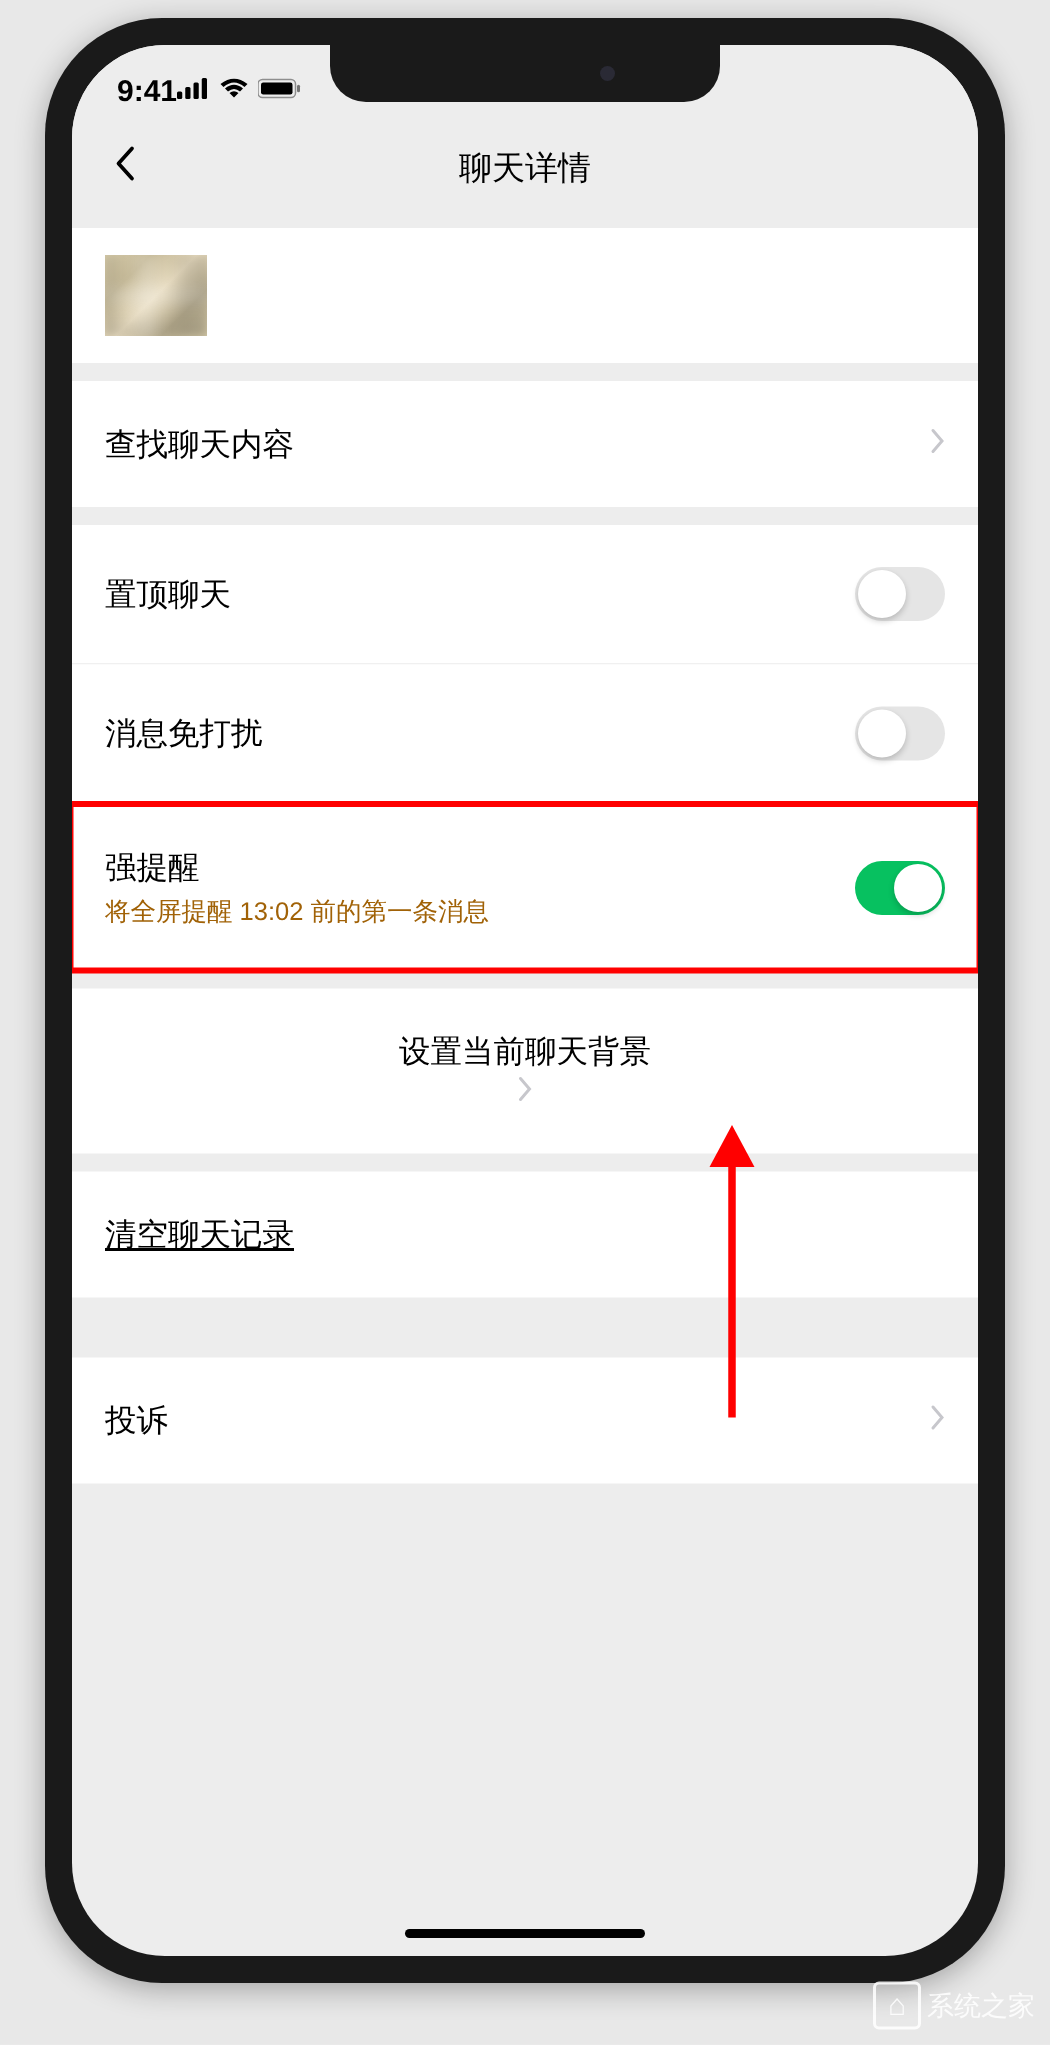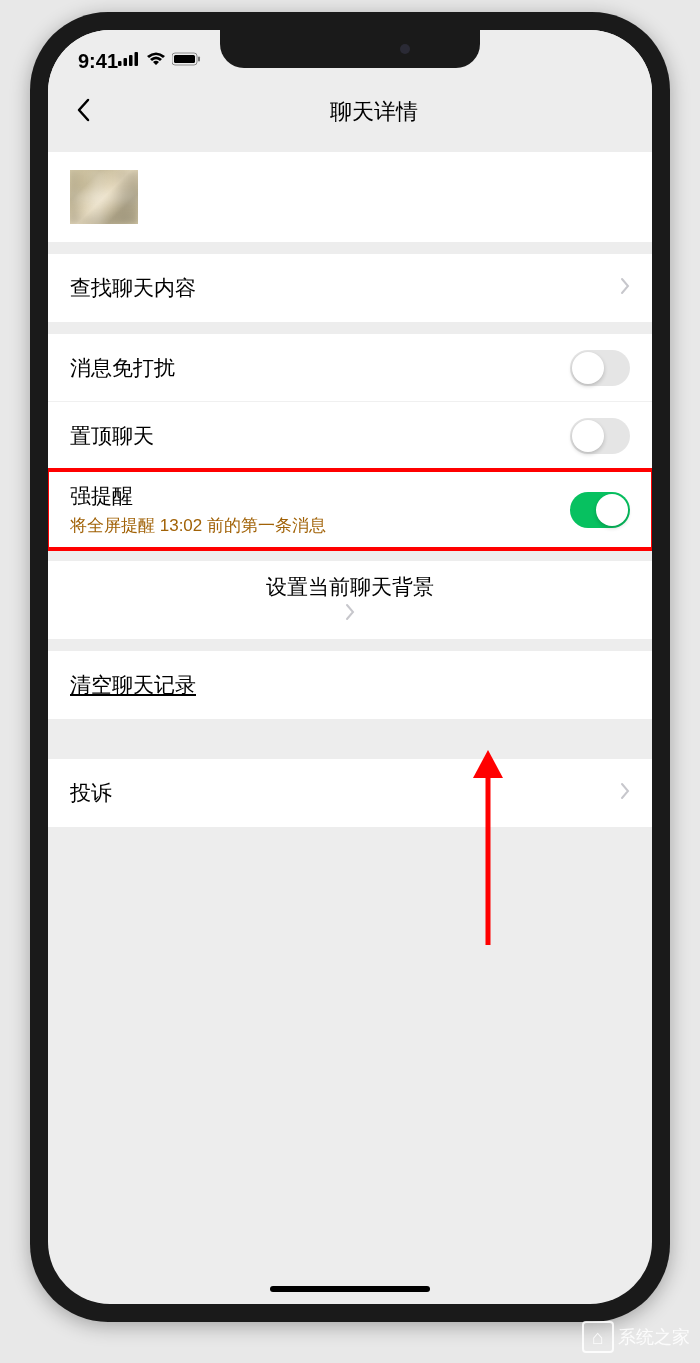--- a/index.html
+++ b/index.html
@@ -93,21 +93,20 @@
       cursor: pointer;
       padding: 0 8px;
     }
     .nav-title {
       position: absolute;
       left: 50%;
       transform: translateX(-50%);
       font-size: 22px;
       font-weight: 500;
       color: #000;
-      margin-left: 24px;
     }
     .content {
       background: #ededed;
     }
     .section {
       margin-top: 12px;
       background: #fff;
     }
     .section:first-child {
       margin-top: 10px;
@@ -126,21 +125,21 @@
     .avatar::before {
       content: "";
       position: absolute;
       inset: 0;
       background:
         linear-gradient(90deg, rgba(0,0,0,0.1) 0%, transparent 20%, rgba(255,255,255,0.2) 40%, transparent 60%, rgba(0,0,0,0.1) 80%),
         linear-gradient(0deg, rgba(0,0,0,0.1) 0%, transparent 30%, rgba(255,255,255,0.2) 50%, transparent 70%);
       filter: blur(3px);
     }
     .list-item {
-      padding: 12px 22px;
+      padding: 28px 22px;
       background: #fff;
       display: flex;
       justify-content: space-between;
       align-items: center;
       border-bottom: 1px solid #f0f0f0;
       min-height: 68px;
     }
     .list-item:last-child {
       border-bottom: none;
     }
@@ -297,27 +296,27 @@
           <span class="chevron">
             <svg width="10" height="18" viewBox="0 0 10 18">
                 <path d="M2 2 L8 9 L2 16" stroke="#c7c7cc" stroke-width="2" fill="none" stroke-linecap="round"></path>
               </svg>
           </span>
         </div>
       </div>
 
       <div class="section">
         <div class="list-item">
-          <span class="item-label">消息免打扰</span>
+          <span class="item-label">置顶聊天</span>
           <div class="toggle toggle-off">
             <div class="toggle-knob"></div>
           </div>
         </div>
         <div class="list-item">
-          <span class="item-label">置顶聊天</span>
+          <span class="item-label">消息免打扰</span>
           <div class="toggle toggle-off">
             <div class="toggle-knob"></div>
           </div>
         </div>
         <div class="list-item highlight-row" style="border-bottom:none;">
           <div class="highlight-box"></div>
           <div class="item-left">
             <span class="item-label">强提醒</span>
             <span class="item-sublabel">将全屏提醒 13:02 前的第一条消息</span>
           </div>

